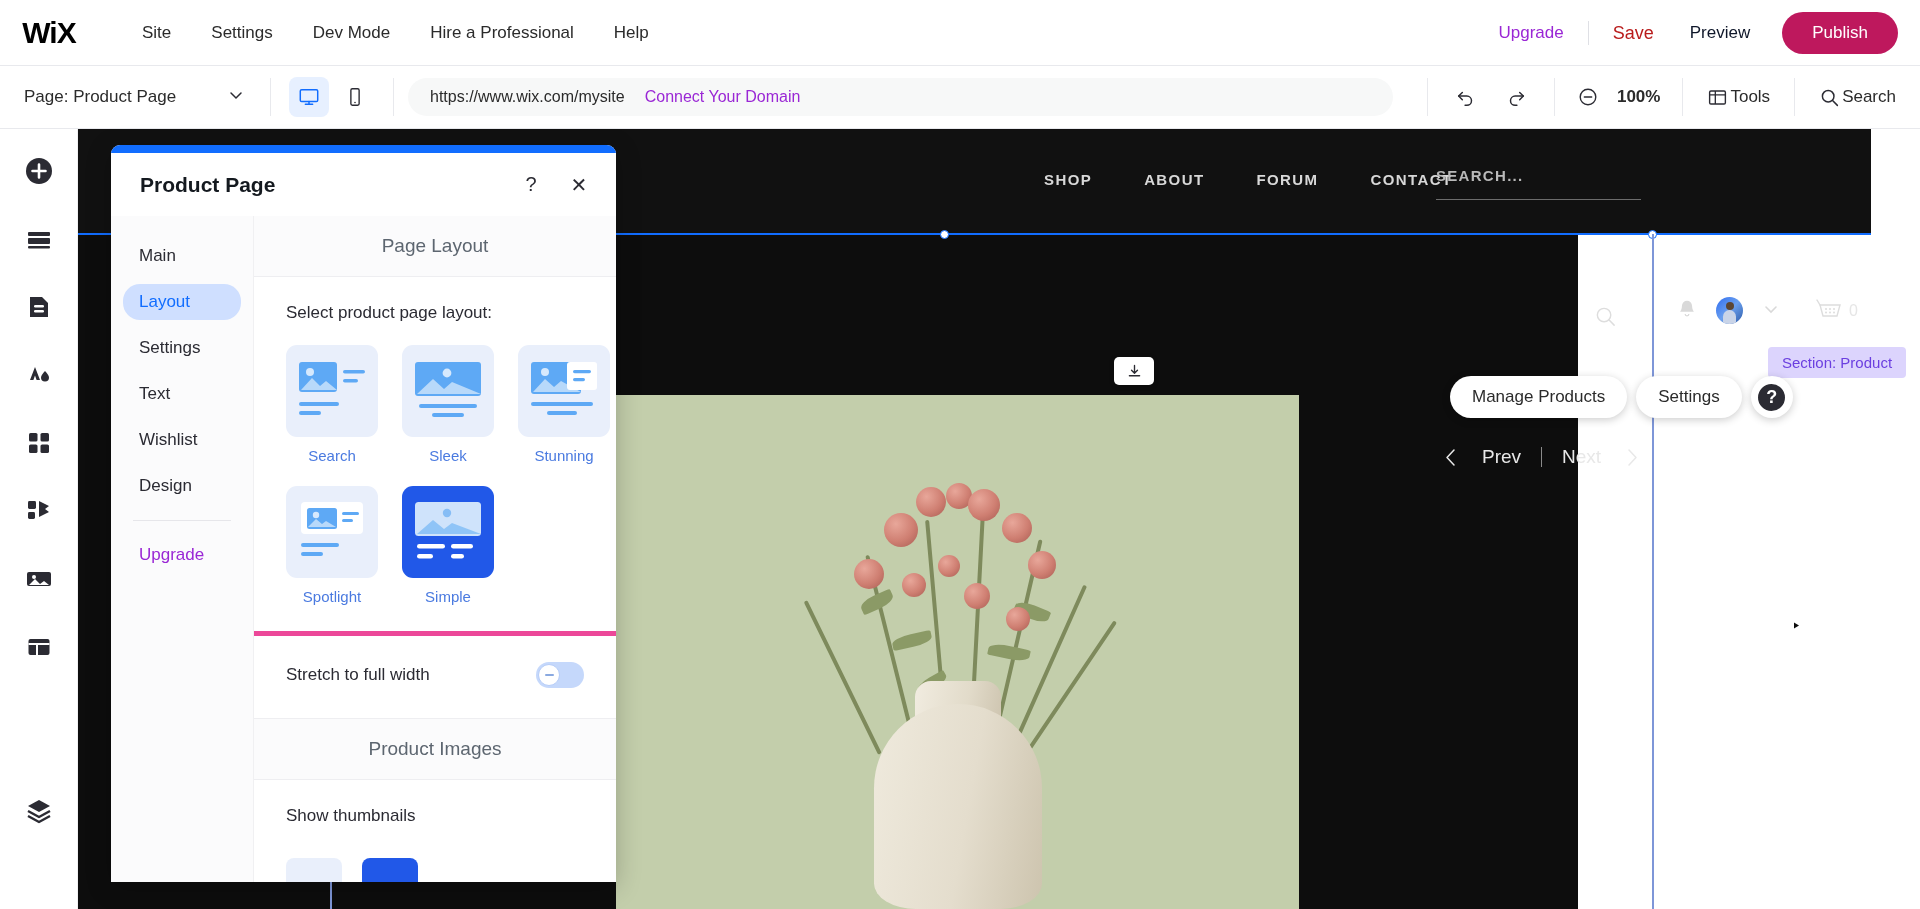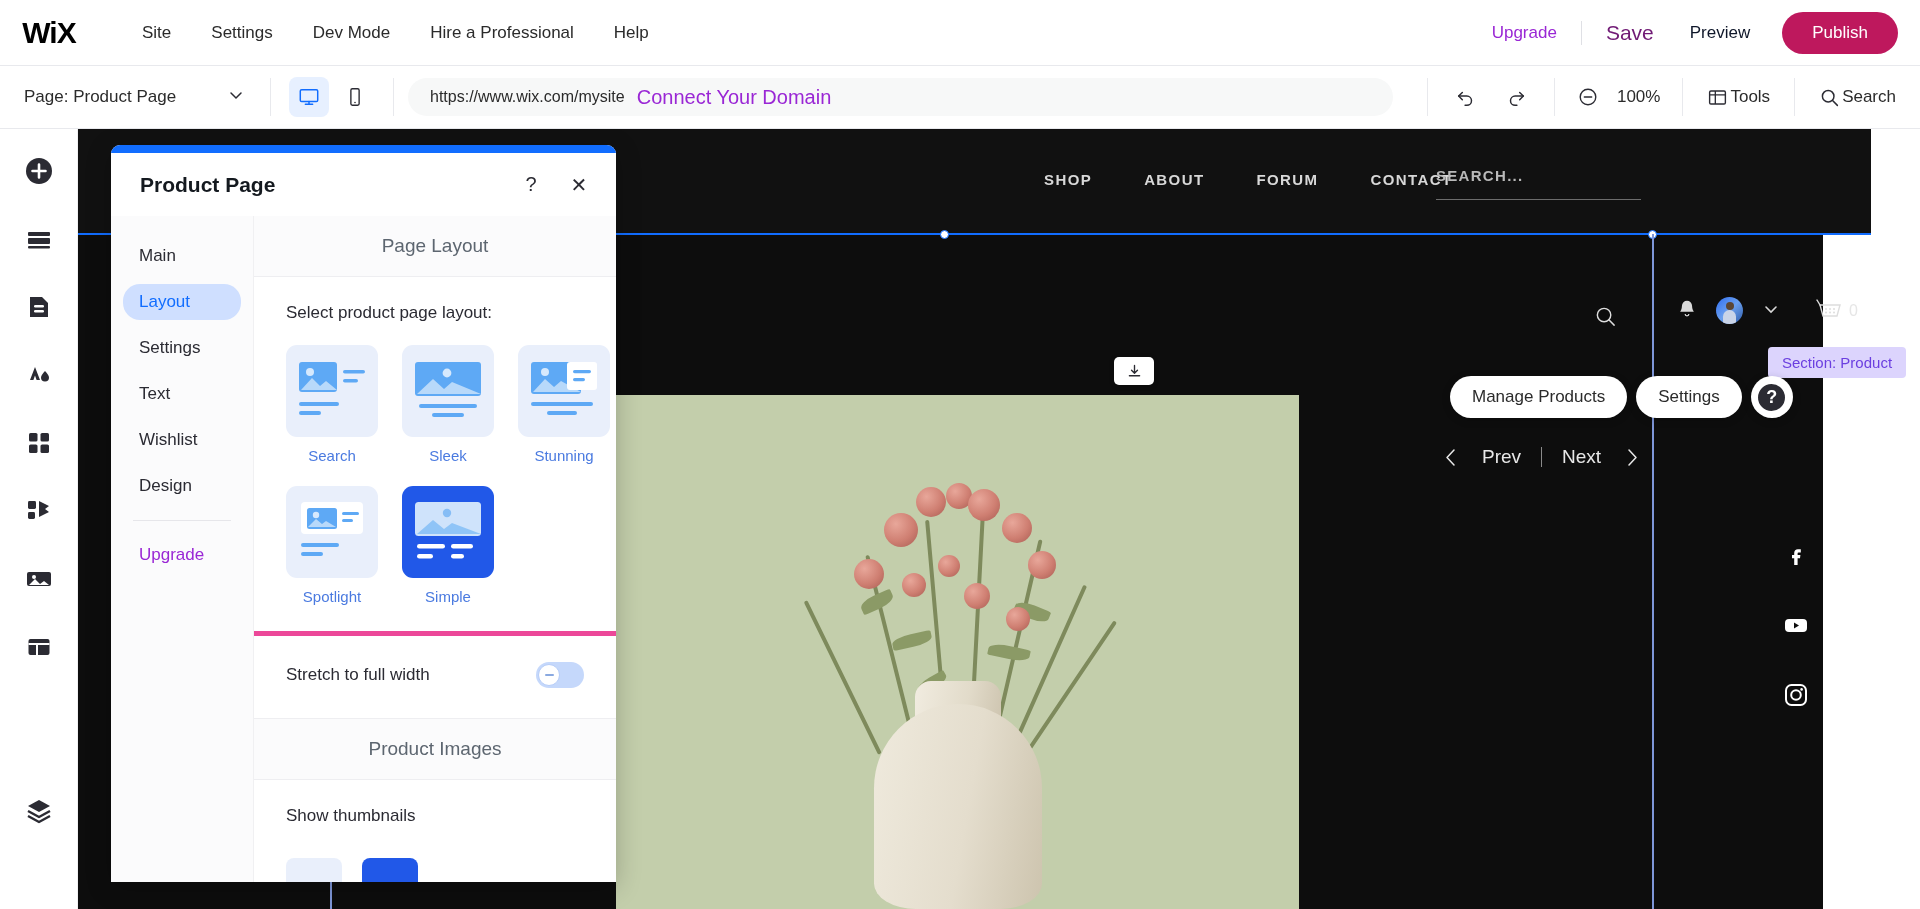--- a/index.html
+++ b/index.html
@@ -30,21 +30,21 @@
     cursor: pointer; white-space: nowrap;
   }
   .top-right {
     position: absolute; right: 22px; top: 0; height: 66px;
     display: flex; align-items: center; gap: 0;
   }
   .upgrade-link {
     font-size: 17px; color: #9a27d5; padding: 6px 18px; cursor: pointer;
   }
   .topsep { width: 1px; height: 24px; background: #dfe0e5; margin: 0 6px; }
-  .save-link { font-size: 21px; color: #701a75; padding: 6px 18px; cursor:pointer; }
+  .save-link { font-size: 18px; color: #b91c1c; padding: 6px 18px; cursor:pointer; }
   .preview-link { font-size: 17px; color: #0f172a; padding: 6px 18px; cursor:pointer; }
   .publish-btn {
     margin-left: 14px; background: #be185d; color: #fff;
     font-size: 17px; border: none; border-radius: 22px;
     padding: 11px 30px; cursor: pointer; font-family: inherit;
   }
 
   
   .toolbar2 {
     position: absolute; top: 66px; left: 0; width: 1920px; height: 63px;
@@ -64,27 +64,27 @@
     display: flex; align-items: center; justify-content: center;
     cursor: pointer;
   }
   .vm-btn.active { background: #e7f0ff; }
   .urlbar {
     margin-left: 14px; background: #f7f8f8; border-radius: 20px;
     height: 38px; width: 985px; display: flex; align-items: center;
     padding: 0 22px; cursor: text;
   }
   .url-text { font-size: 16px; color: #2b2b2b; }
-  .url-connect { font-size: 20px; color: #9a27d5; margin-left: 12px; cursor: pointer; text-align: center; }
+  .url-connect { font-size: 16px; color: #9a27d5; margin-left: 20px; cursor: pointer; text-align: center; }
   .tool-group { display: flex; align-items: center; height: 100%; }
   .icon-btn {
     width: 44px; height: 44px; display: flex; align-items: center;
     justify-content: center; cursor: pointer; border-radius: 8px;
   }
-  .zoom-group { display: flex; align-items: center; gap: 18px; padding: 0 22px; }
+  .zoom-group { display: flex; align-items: center; gap: 18px; padding: 0 22px; font-weight: bold; }
   .zoom-val { font-size: 17px; color: #2b2b2b; }
   .tools-group, .search-group {
     display: flex; align-items: center; gap: 2px; padding: 0 24px; cursor: pointer;
   }
   .tools-label, .search-label { font-size: 17px; color: #2b2b2b; }
 
   
   .leftrail {
     position: absolute; top: 129px; left: 0; width: 78px; height: 780px;
     background: #fff; display: flex; flex-direction: column;
@@ -96,21 +96,21 @@
     justify-content: center; cursor: pointer; color: #2b2b33;
   }
   .rail-bottom { position: absolute; bottom: 78px; left: 19px; }
 
   
   .canvas {
     position: absolute; top: 129px; left: 78px;
     width: 1842px; height: 780px; background: #fff; overflow: hidden;
   }
   .site-frame {
-    position: absolute; top: 0; left: 0; width: 1745px; height: 780px;
+    position: absolute; top: 0; left: 0; width: 1500px; height: 780px;
     background: #0d0d0d;
   }
   .site-header {
     position: absolute; top: 0; left: 0; width: 1793px; height: 105px;
     background: #111;
   }
   .sh-nav {
     position: absolute; left: 940px; top: 42px;
     display: flex; gap: 0; align-items: center;
   }

